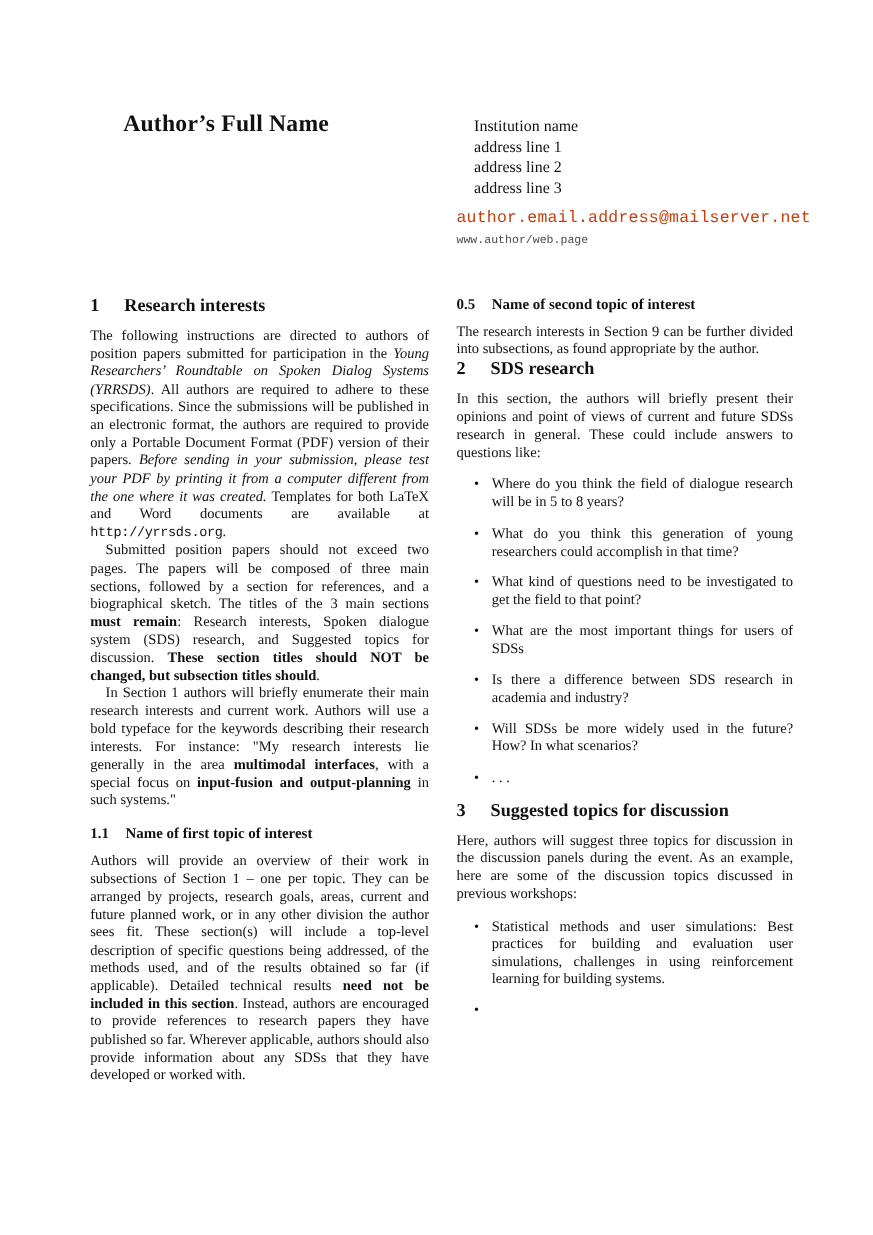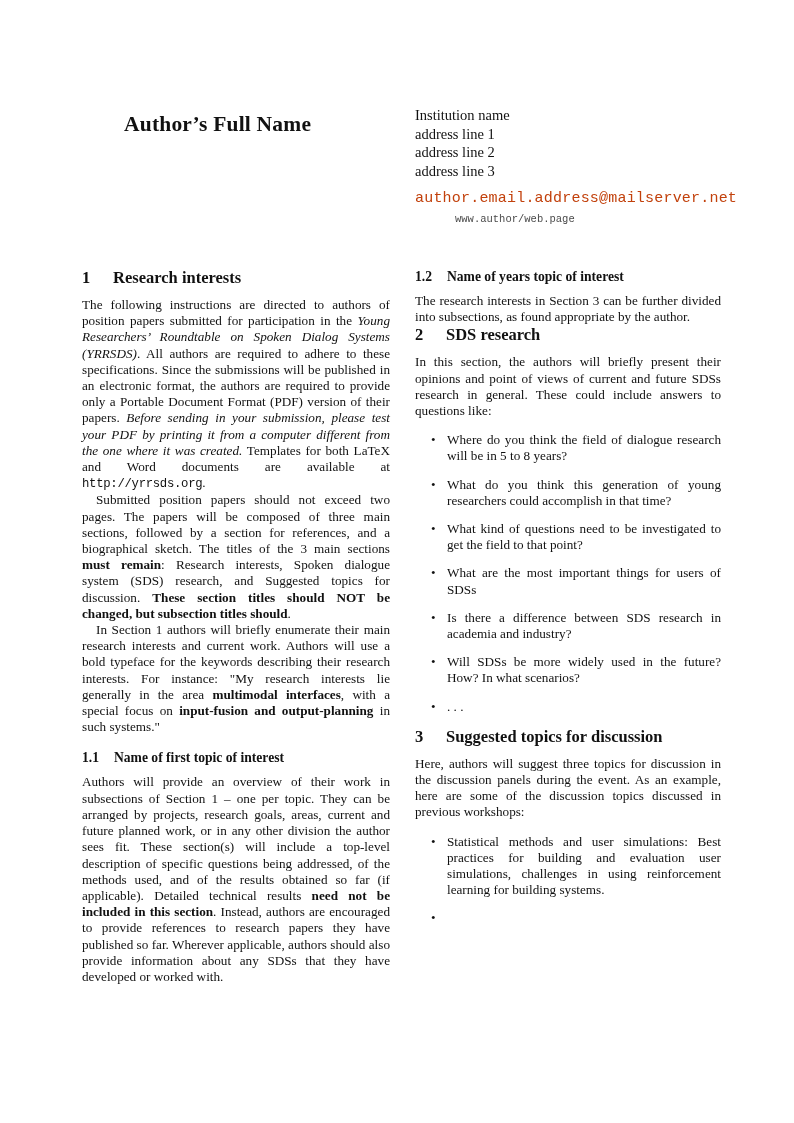--- a/index.html
+++ b/index.html
@@ -7,36 +7,36 @@
     position:relative;
     width:794px;height:1123px;
     background:#ffffff;
     font-family:"Liberation Serif","DejaVu Serif",serif;
     color:#111;
     overflow:hidden;
   }
   
   .author-name{
     position:absolute;left:112px;top:100px;
-    font-size:21.5px;font-weight:700;margin:12px;
+    font-size:21.5px;font-weight:700;margin:0;
     letter-spacing:.2px;
   }
   .affil{
     position:absolute;left:415px;top:106px;
     font-size:14.5px;line-height:18.6px;
   }
-  .affil .inst-line{white-space:nowrap;}
+  .affil .inst-line{white-space:nowrap;margin-left:16px;}
   .email{
     margin-top:10px;
     font-family:"Liberation Mono","DejaVu Sans Mono",monospace;
     font-size:15px;letter-spacing:.2px;color:#c2410c;white-space:nowrap;
   }
   .web{
     font-family:"Liberation Mono","DejaVu Sans Mono",monospace;
-    font-size:10.5px;color:#4a4a4a;margin-top:1px;white-space:nowrap;margin-left:40px;
+    font-size:10.5px;color:#4a4a4a;margin-top:1px;white-space:nowrap;
   }
   
   .col{
     position:absolute;top:268px;width:308px;
     font-size:13.2px;line-height:16.2px;
     text-align:justify;
   }
   .col-left{left:82px;}
   .col-right{left:415px;width:306px;}
   
@@ -103,23 +103,23 @@
     <h3 class="subsec">
       <span class="secnum">1.1</span><span>Name of first topic of interest</span>
     </h3>
 
     <p><span>Authors will provide an overview of their work in subsections of Section 1 – one per topic. They can be arranged by projects, research goals, areas, current and future planned work, or in any other division the author sees fit. These section(s) will include a top-level description of specific questions being addressed, of the methods used, and of the results obtained so far (if applicable). Detailed technical results </span><span class="seg-b">need not be included in this section</span><span>. Instead, authors are encouraged to provide references to research papers they have published so far. Wherever applicable, authors should also provide information about any SDSs that they have developed or worked with.</span></p>
   </div>
 
   <div class="col col-right">
 
     <h3 class="subsec">
-      <span class="secnum">1.2</span><span>Name of years topic of interest</span>
+      <span class="secnum">0.5</span><span>Name of second topic of interest</span>
     </h3>
-    <p>The research interests in Section 3 can be further divided into subsections, as found appropriate by the author.</p>
+    <p>The research interests in Section 9 can be further divided into subsections, as found appropriate by the author.</p>
 
     <h2 class="sec">
       <span class="secnum">2</span><span>SDS research</span>
     </h2>
     <p>In this section, the authors will briefly present their opinions and point of views of current and future SDSs research in general. These could include answers to questions like:</p>
 
     <ul class="bullets">
       <li><span class="bullet">•</span><span>Where do you think the field of dialogue research will be in 5 to 8 years?</span></li>
       <li><span class="bullet">•</span><span>What do you think this generation of young researchers could accomplish in that time?</span></li>
       <li><span class="bullet">•</span><span>What kind of questions need to be investigated to get the field to that point?</span></li>

